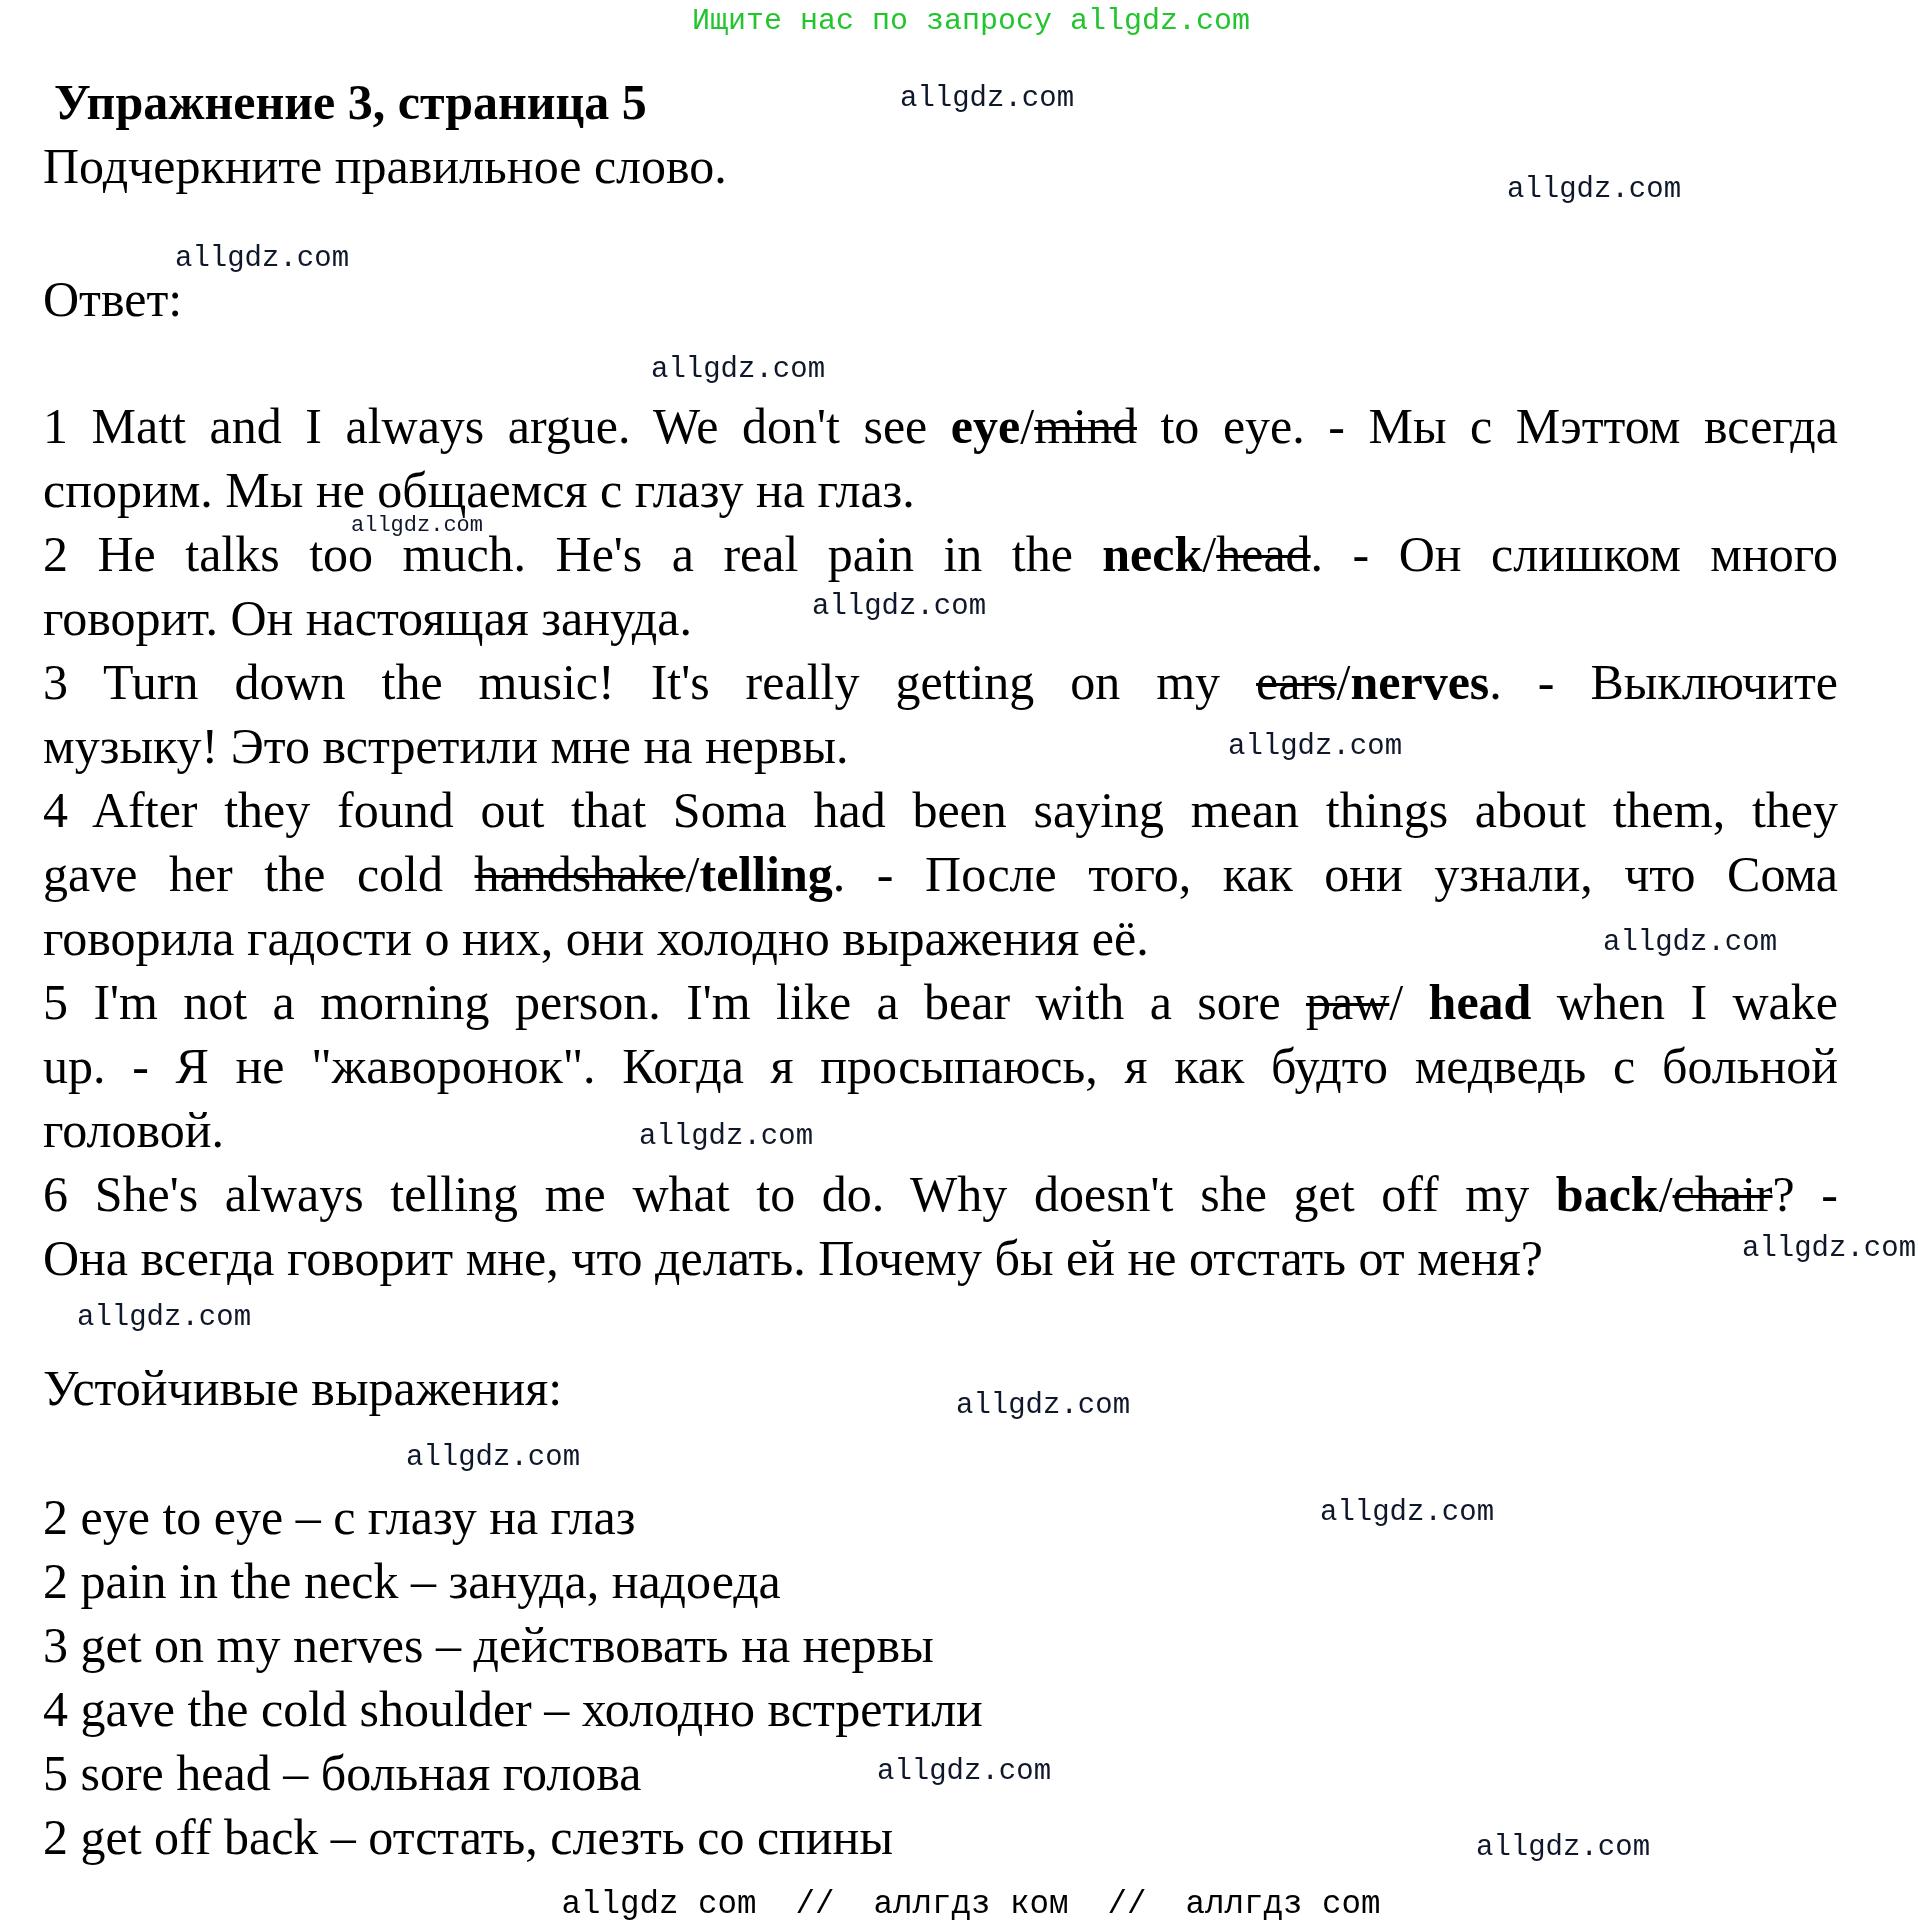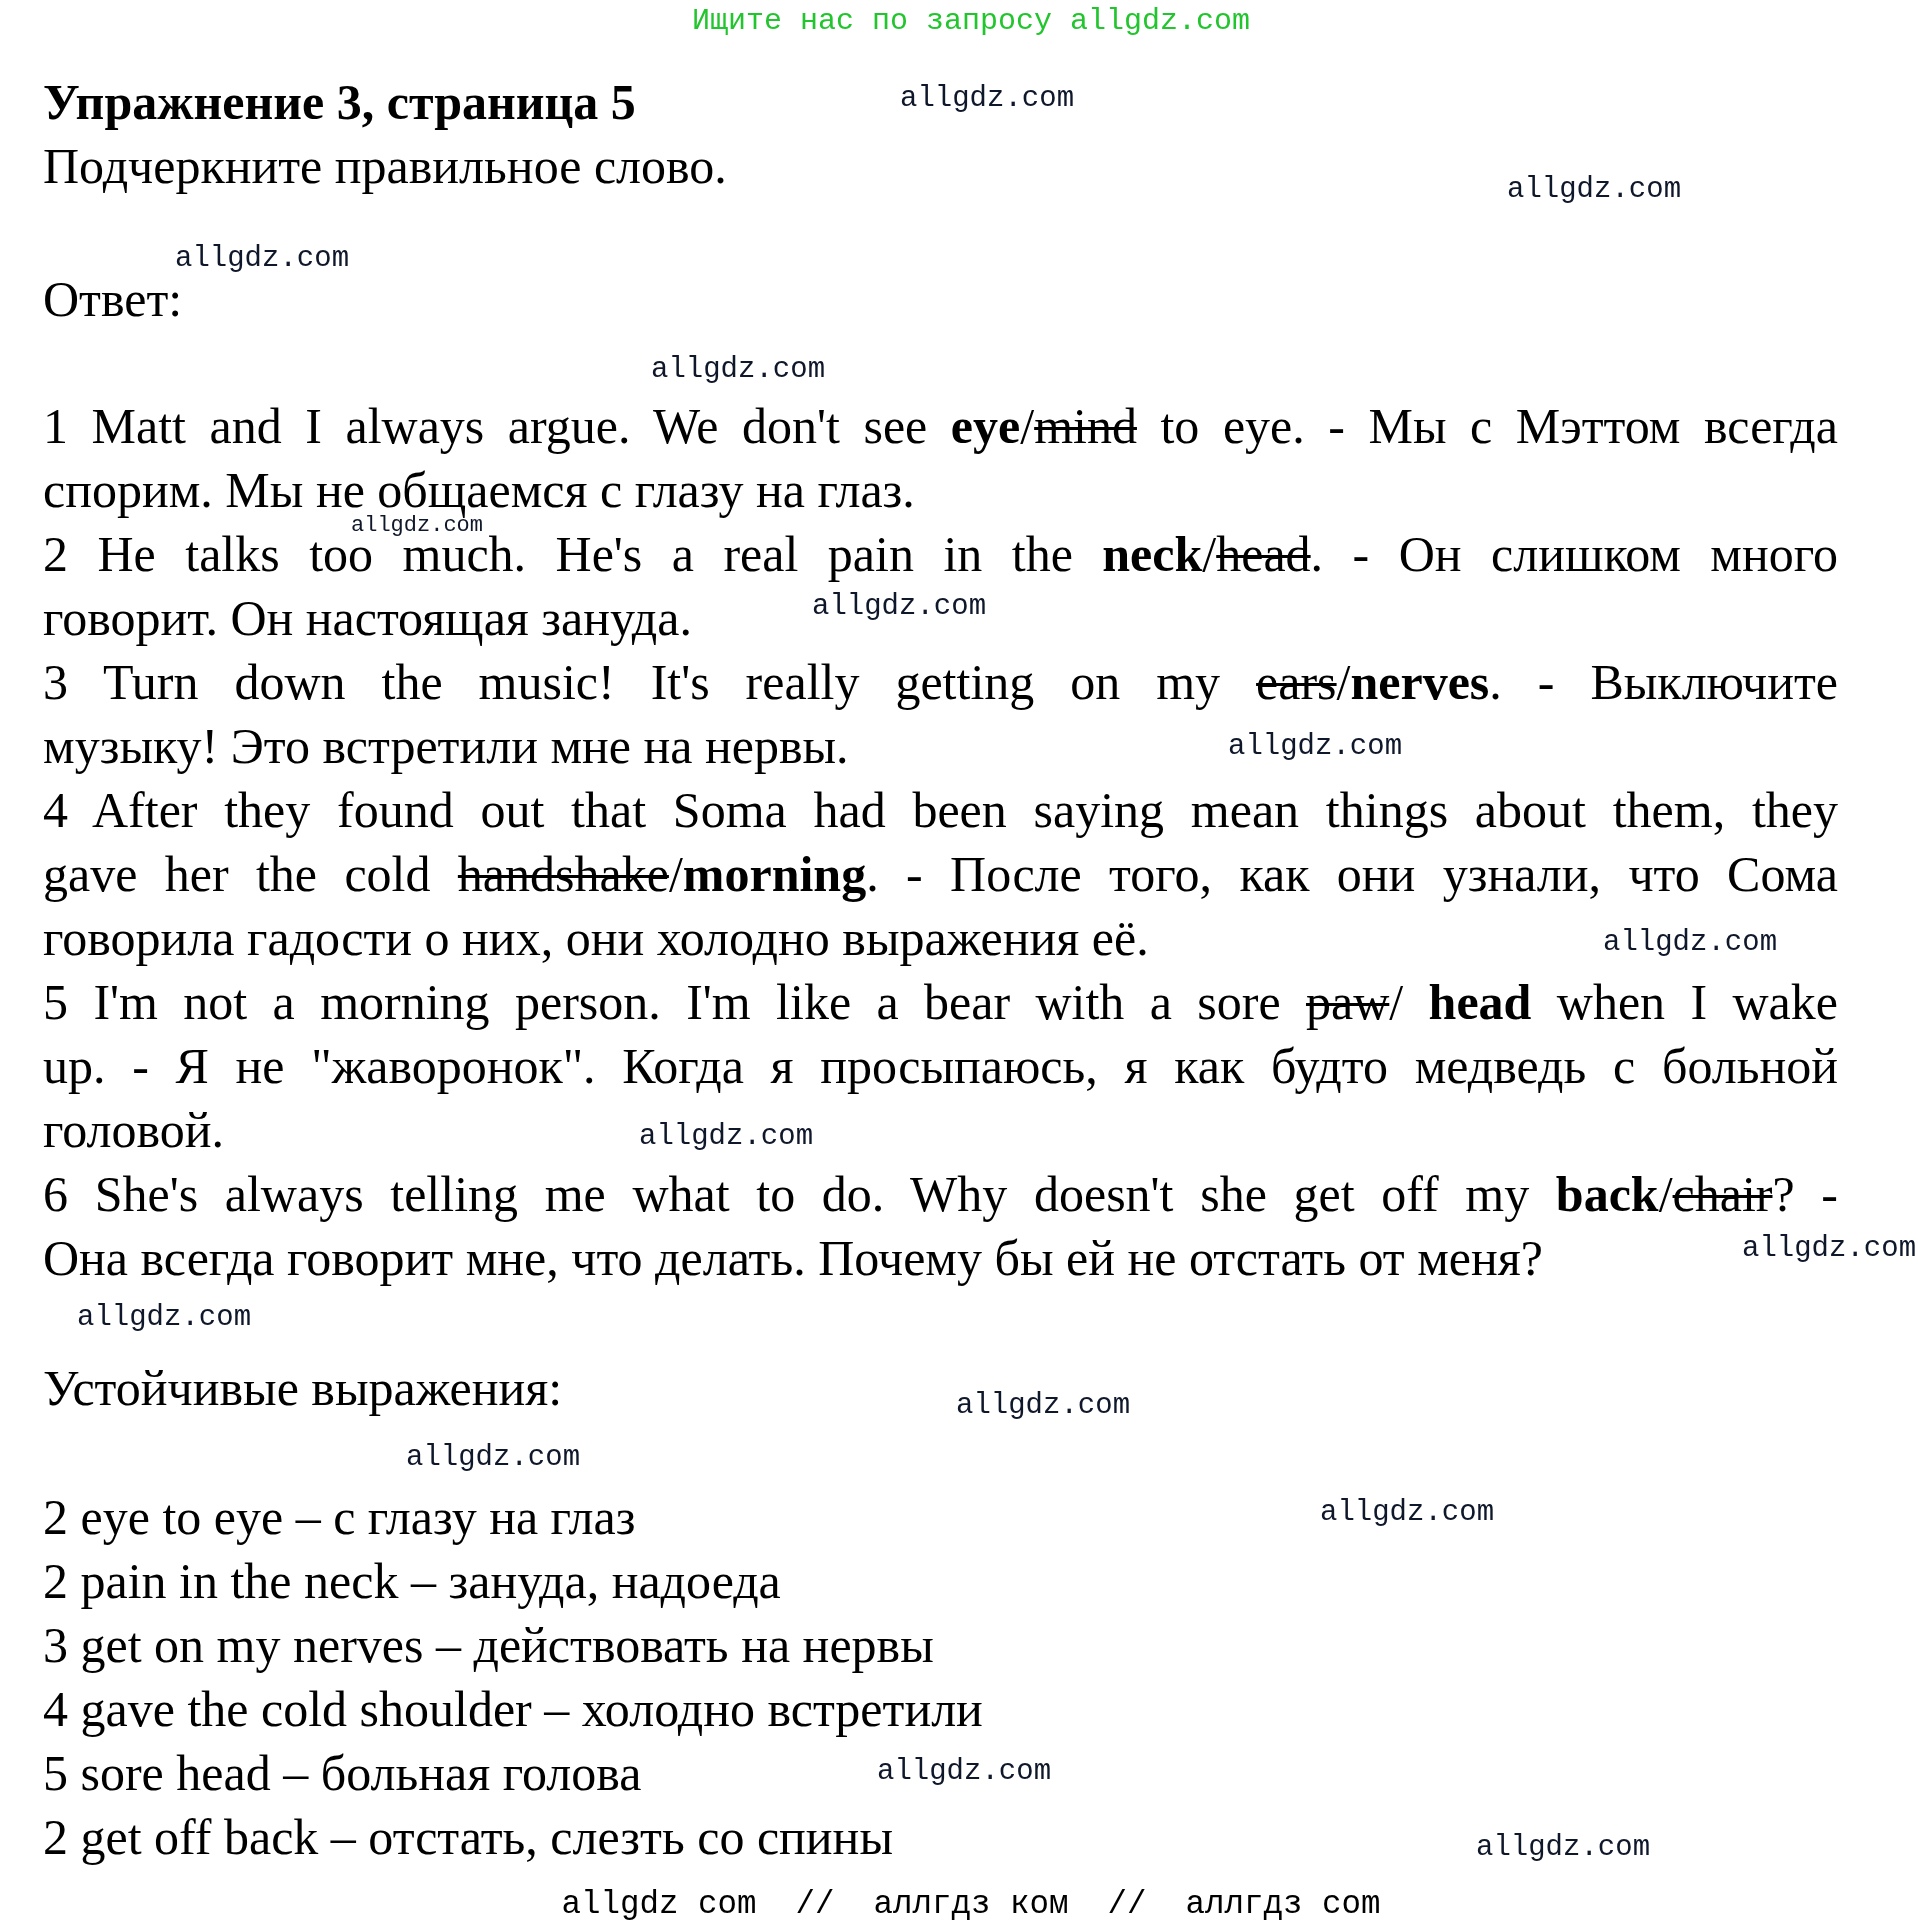--- a/index.html
+++ b/index.html
@@ -1,21 +1,21 @@
 <!DOCTYPE html>
 <html><head>
 <meta charset="utf-8">
 <style>
   html, body { margin:0; padding:0; background:#ffffff; }
   body { width:1918px; height:1931px; position:relative; overflow:hidden; }
   .serif { font-family: "Liberation Serif", "DejaVu Serif", serif; color:#000; }
   .sans { font-family: Liberation Mono, monospace; padding-left: 12px; }
   .ln { position:absolute; left:43px; font-size:50px; line-height:50px; white-space:nowrap; }
   .j { width:1795px; text-align:justify; text-align-last:justify; white-space:normal; }
-  .title { font-weight:bold; }
+  .title { font-weight:bold;margin-left:11px; }
   b { font-weight:bold; }
   s { text-decoration:line-through; text-decoration-thickness:2.9px; }
   .wm { position:absolute; font-size:29px; line-height:29px; color:#0f172a; white-space:nowrap; }
   .wm.sm { font-size:22px; line-height:22px; }
   .top-banner { position:absolute; left:0; width:1918px; top:3.8px; text-align:center; font-size:30px; line-height:34px; }
   .footer { position:absolute; left:0; width:1918px; top:1886px; text-align:center; font-size:32.5px; line-height:38px; }
 </style>
 </head>
 <body>
 
@@ -28,21 +28,21 @@
 <div class="ln serif j" style="top:401px"><span>1 Matt and I always argue. We don't see </span><b>eye</b><span>/</span><s>mind</s><span> to eye. - Мы с Мэттом всегда</span></div>
 <div class="ln serif" style="top:465px">спорим. Мы не общаемся с глазу на глаз.</div>
 
 <div class="ln serif j" style="top:529px"><span>2 He talks too much. He's a real pain in the </span><b>neck</b><span>/</span><s>head</s><span>. - Он слишком много</span></div>
 <div class="ln serif" style="top:593px">говорит. Он настоящая зануда.</div>
 
 <div class="ln serif j" style="top:657px"><span>3 Turn down the music! It's really getting on my </span><s>ears</s><span>/</span><b>nerves</b><span>. - Выключите</span></div>
 <div class="ln serif" style="top:721px">музыку! Это встретили мне на нервы.</div>
 
 <div class="ln serif j" style="top:785px">4 After they found out that Soma had been saying mean things about them, they</div>
-<div class="ln serif j" style="top:849px"><span>gave her the cold </span><s>handshake</s><span>/</span><b>morning</b><span>. - После того, как они узнали, что Сома</span></div>
+<div class="ln serif j" style="top:849px"><span>gave her the cold </span><s>handshake</s><span>/</span><b>telling</b><span>. - После того, как они узнали, что Сома</span></div>
 <div class="ln serif" style="top:913px">говорила гадости о них, они холодно выражения её.</div>
 
 <div class="ln serif j" style="top:977px"><span>5 I'm not a morning person. I'm like a bear with a sore </span><s>paw</s><span>/ </span><b>head</b><span> when I wake</span></div>
 <div class="ln serif j" style="top:1041px">up. - Я не "жаворонок". Когда я просыпаюсь, я как будто медведь с больной</div>
 <div class="ln serif" style="top:1105px">головой.</div>
 
 <div class="ln serif j" style="top:1169px"><span>6 She's always telling me what to do. Why doesn't she get off my </span><b>back</b><span>/</span><s>chair</s><span>? -</span></div>
 <div class="ln serif" style="top:1233px">Она всегда говорит мне, что делать. Почему бы ей не отстать от меня?</div>
 
 <div class="ln serif" style="top:1363px">Устойчивые выражения:</div>

